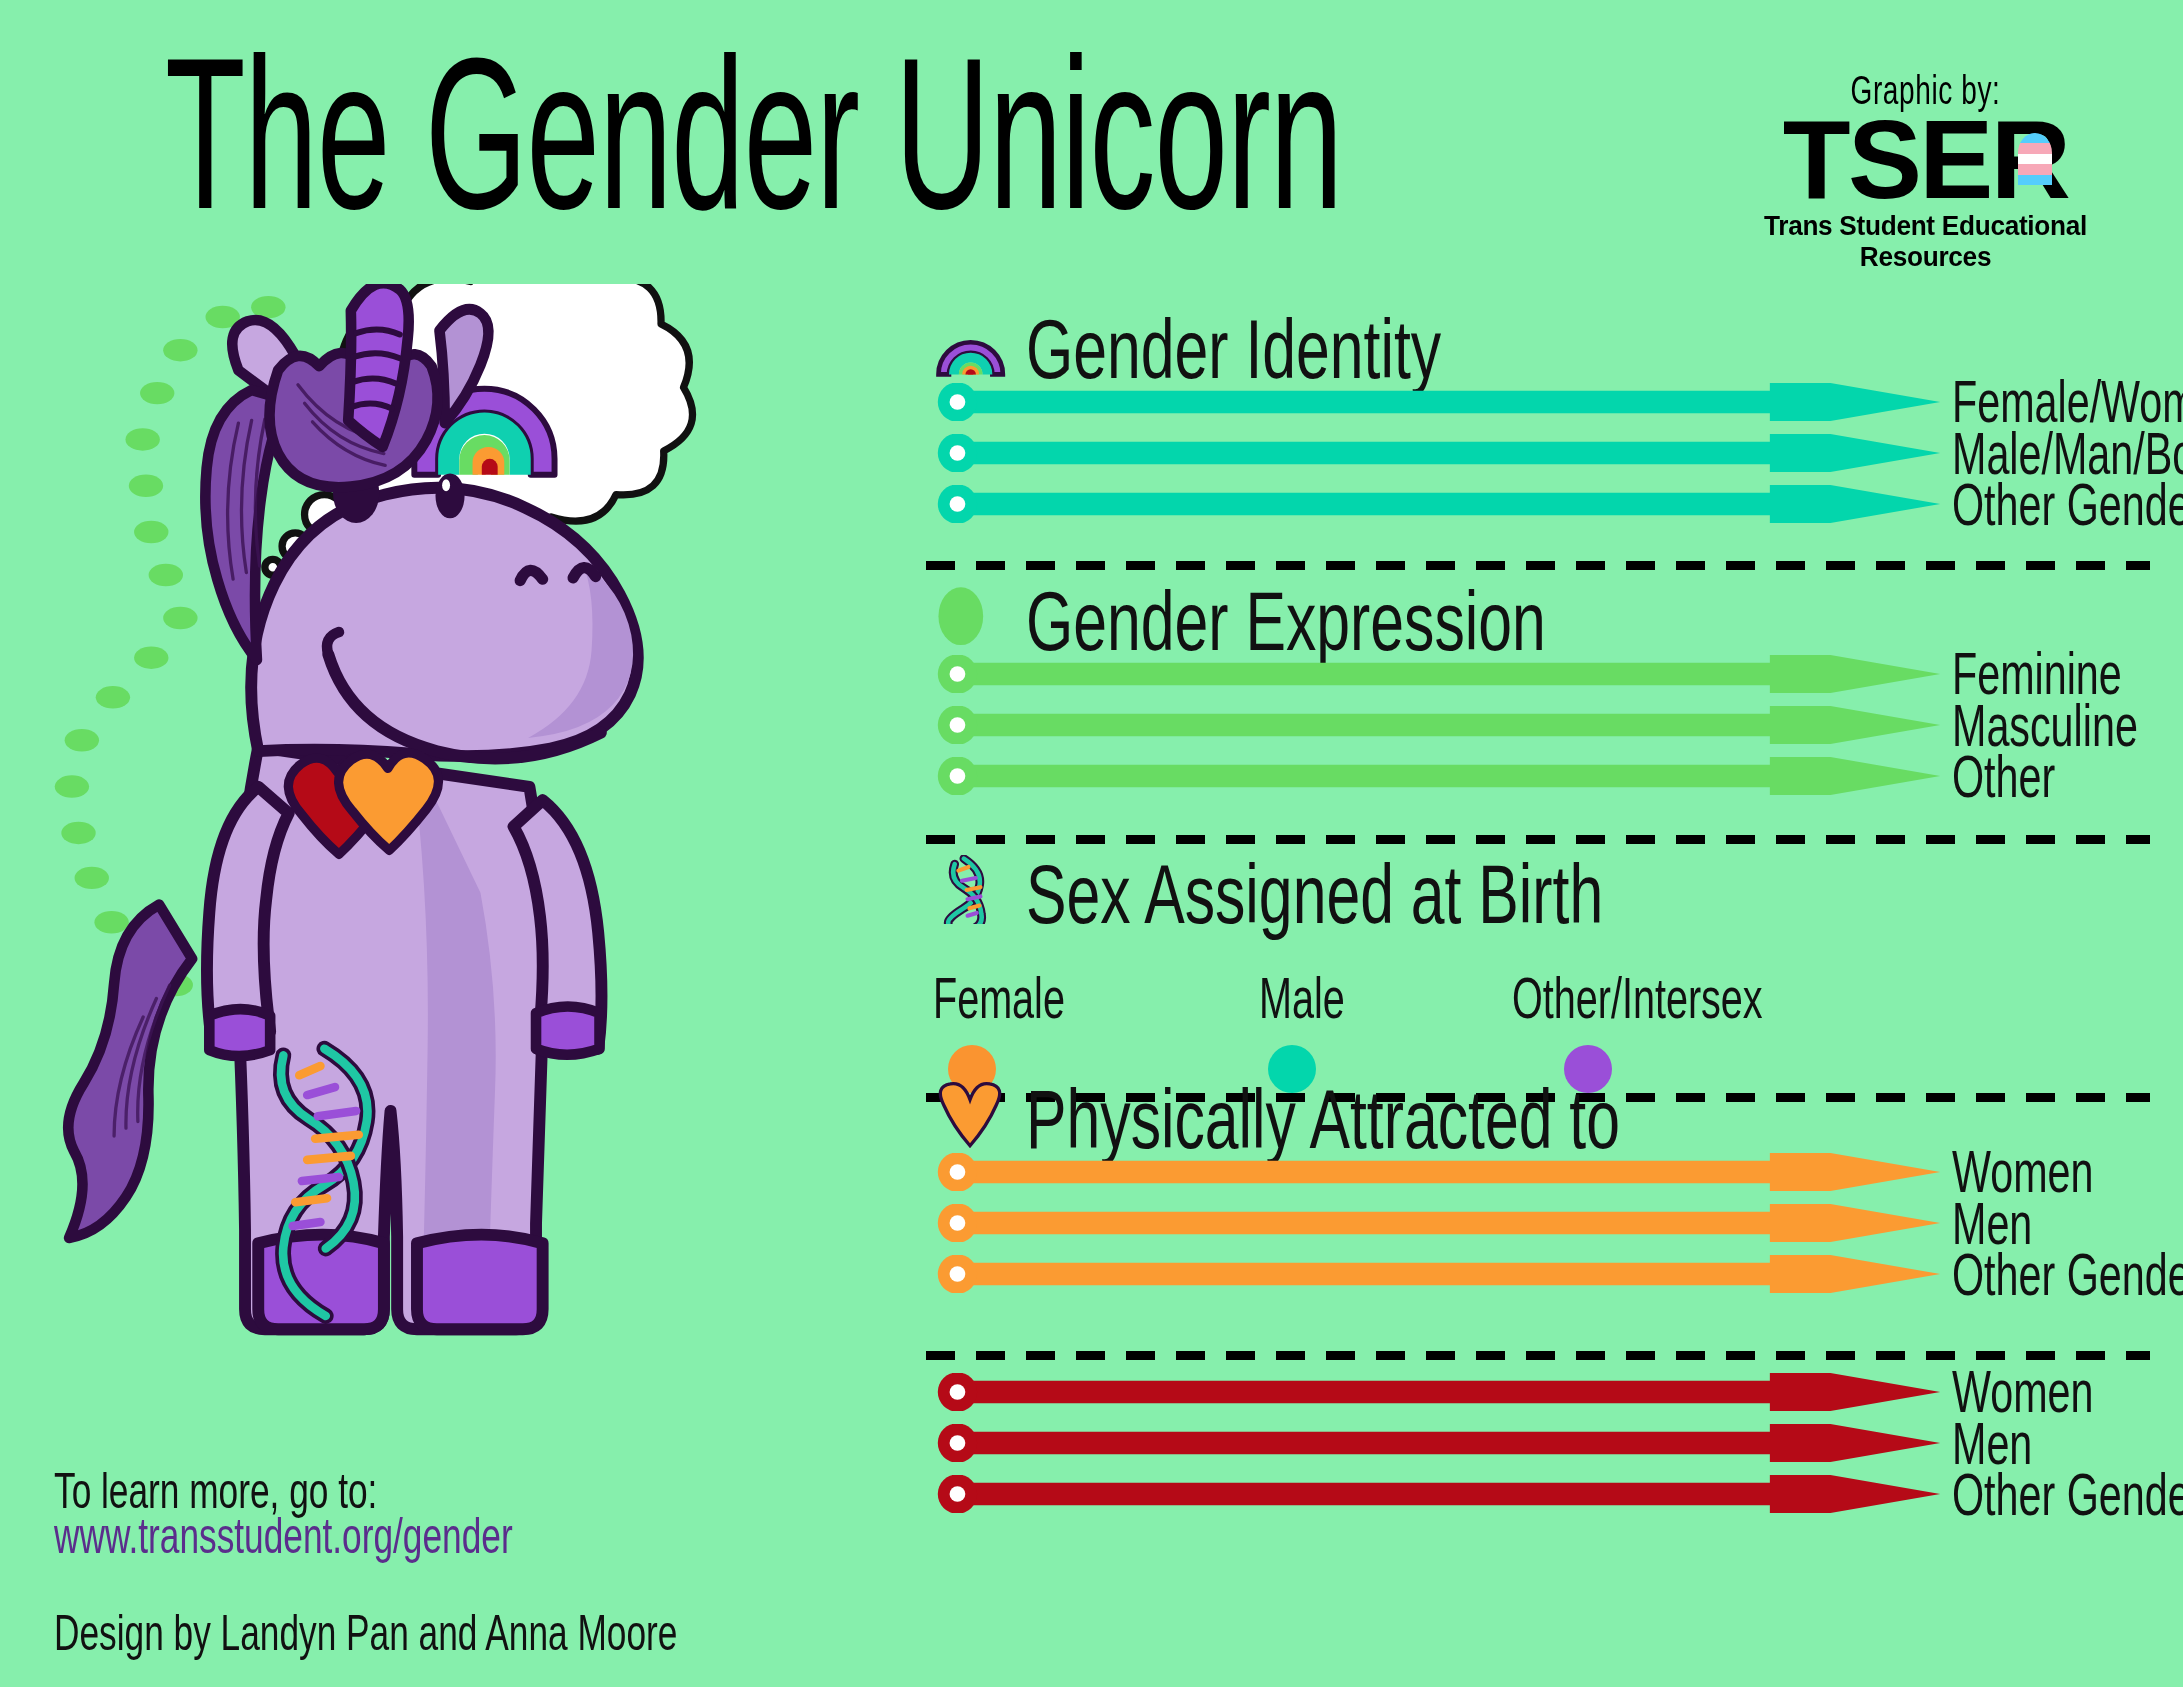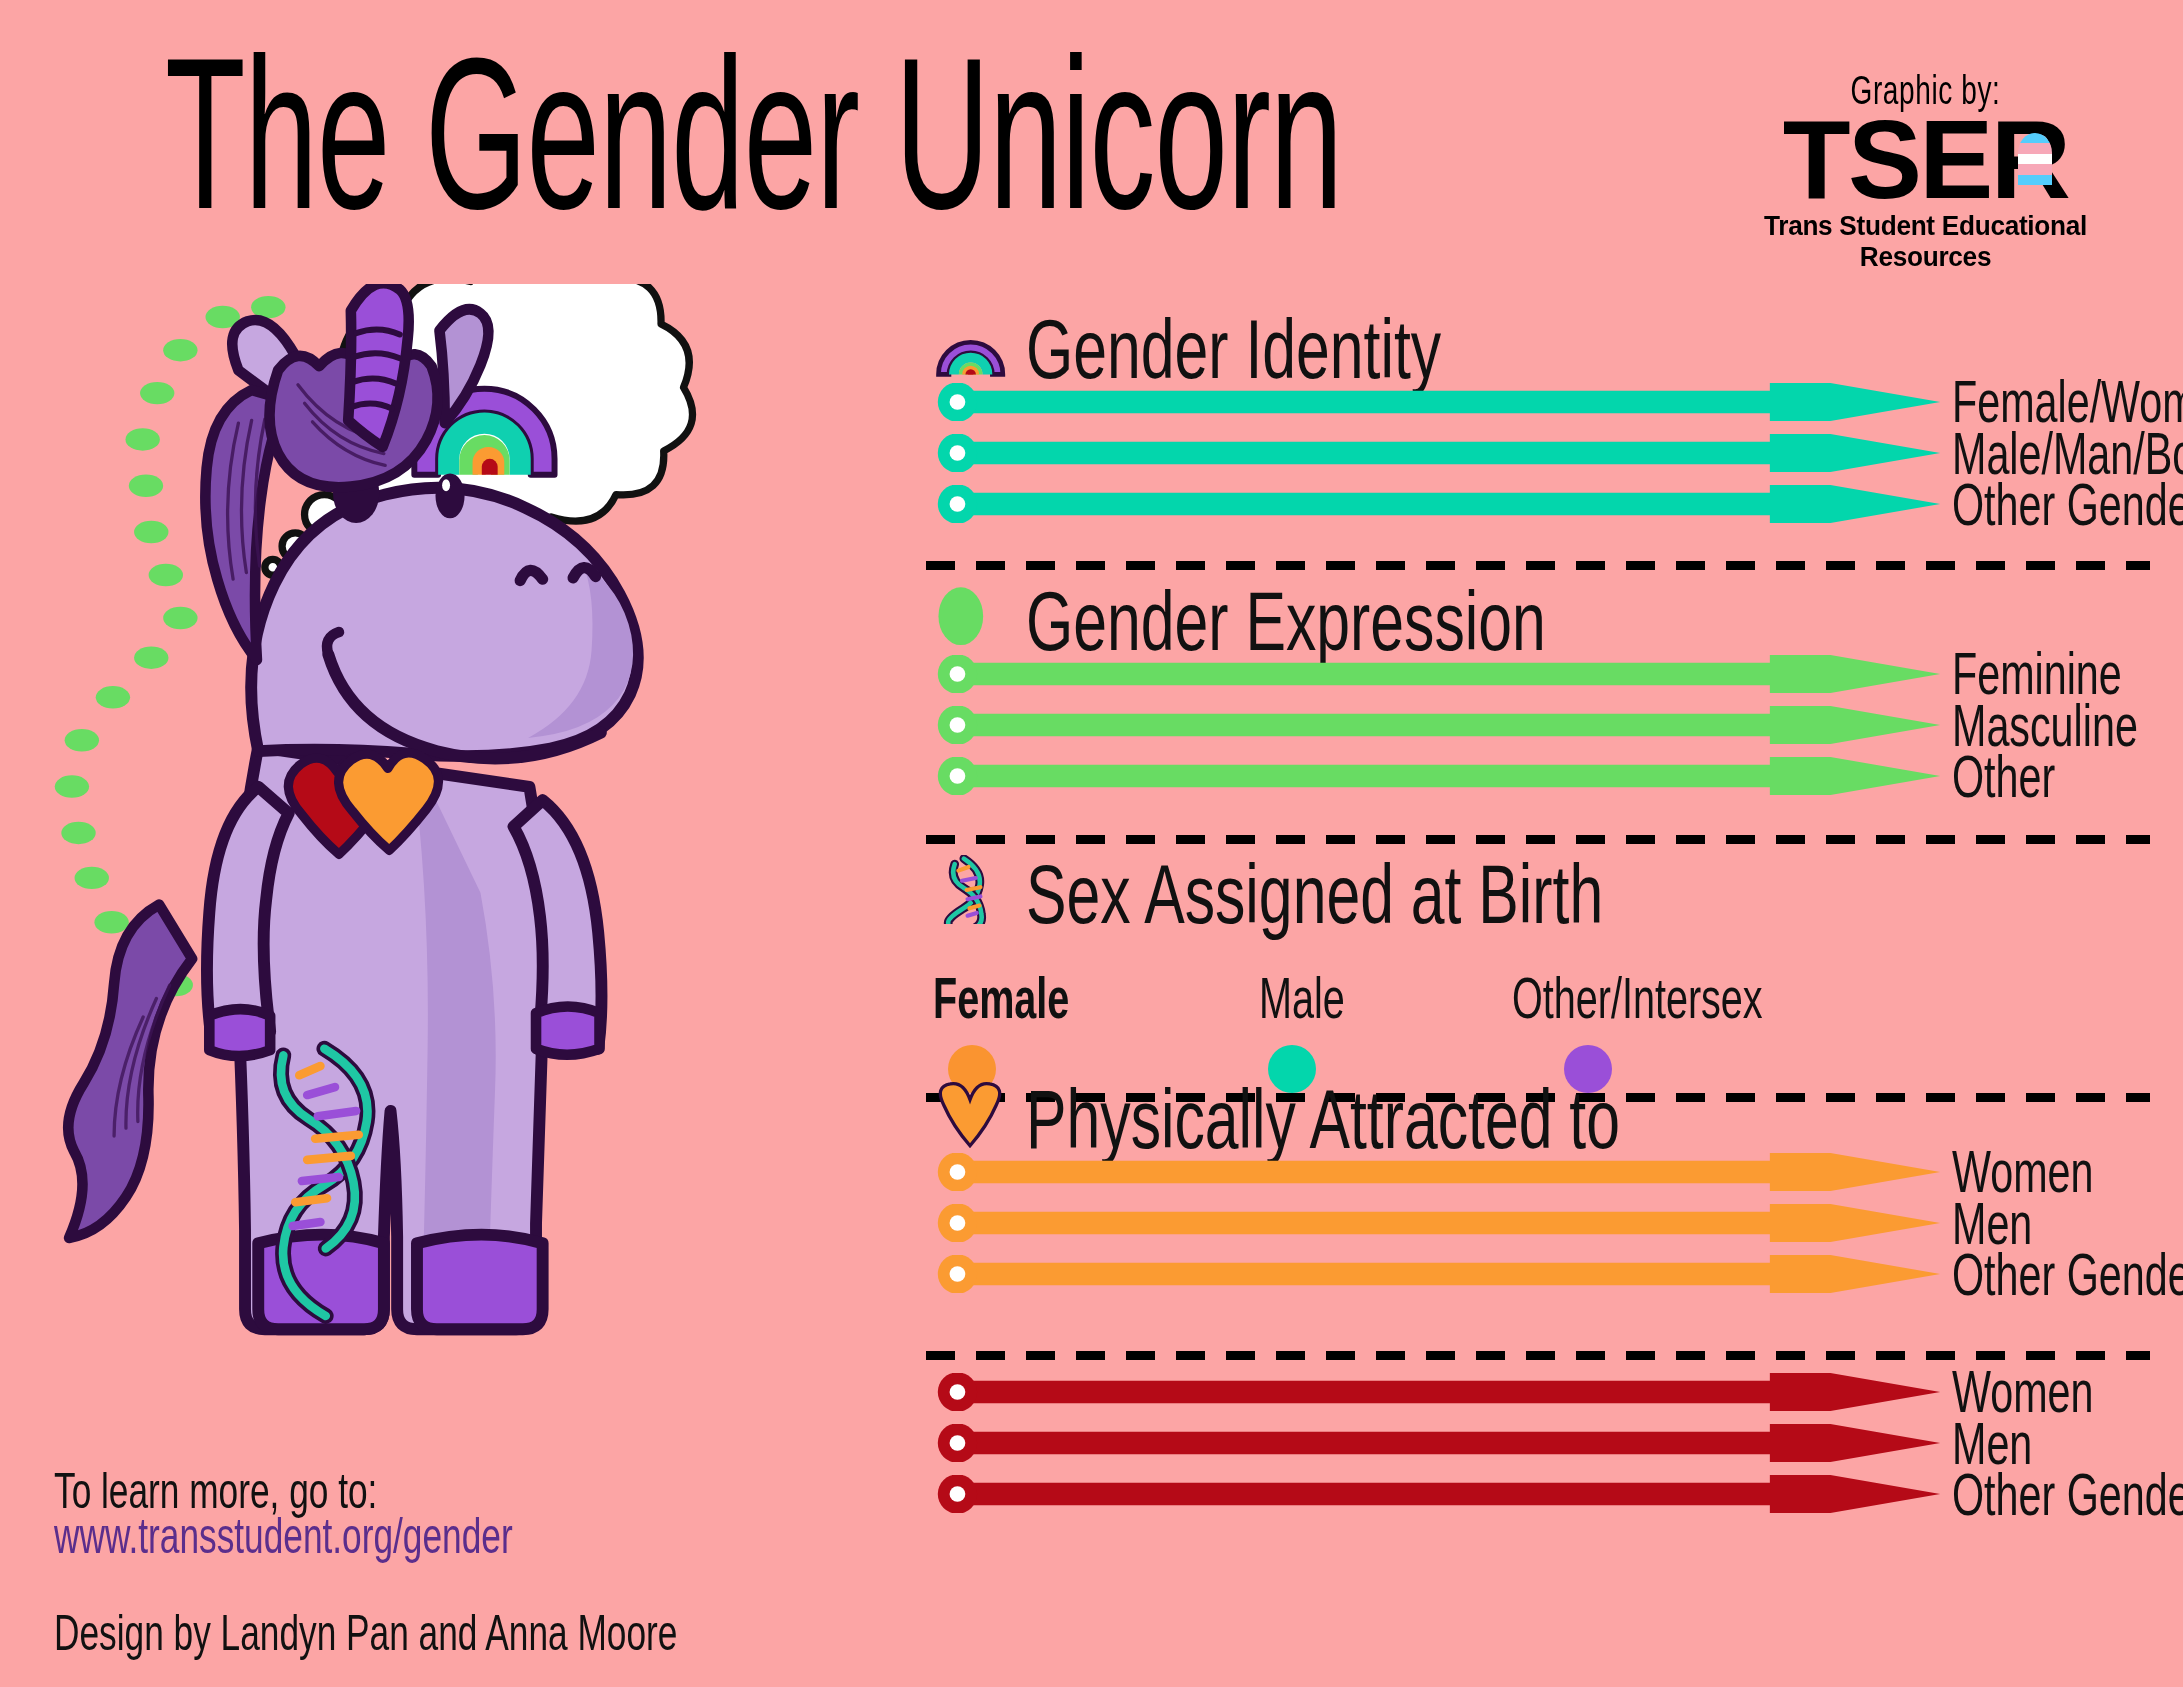--- a/index.html
+++ b/index.html
@@ -1,19 +1,19 @@
 <!DOCTYPE html>
 <html style="font-size:10.6px"><head>
 <meta charset="utf-8">
 <style>
   html,body{margin:0;padding:0;background:#fff;}
   body{width:2183px;height:1687px;position:relative;overflow:hidden;
        font-family:"Liberation Sans", sans-serif;}
 
-  .stage{position:absolute;left:0;top:0;width:2183px;height:1687px;background:#fca5a5;}
+  .stage{position:absolute;left:0;top:0;width:2183px;height:1687px;background:#86efac;}
 
   
   #title{
     position:absolute;left:165px;top:26.5px;
     font-family:"Liberation Sans Narrow","Liberation Sans",sans-serif;
     font-size:165px;line-height:1;font-weight:400;color:#000;
     transform:scaleX(0.80) scaleY(1.30);transform-origin:left top;
     letter-spacing:-1.3px;white-space:nowrap;
   }
 
@@ -359,21 +359,21 @@
             <line x1="48" y1="76" x2="78" y2="70" stroke="#FB9B32"></line>
             <line x1="50" y1="96" x2="78" y2="90" stroke="#9A4FD8"></line>
             <line x1="54" y1="116" x2="76" y2="110" stroke="#FB9B32"></line>
             <line x1="50" y1="132" x2="70" y2="126" stroke="#9A4FD8"></line>
           </g>
         </g>
       </svg>
       <div class="sec-title">Sex Assigned at Birth</div>
     </div>
     <div class="sab-wrap" style="margin-top:37px;">
-      <div class="sab-item" style="left:0px;font-weight:bold;">
+      <div class="sab-item" style="left:0px;">
         <div class="sab-label">Female</div>
         <div class="sab-dot" style="background:#FA9430;margin-left:14.6px;"></div>
       </div>
       <div class="sab-item" style="left:326px;">
         <div class="sab-label">Male</div>
         <div class="sab-dot" style="background:#03D6AC;margin-left:9.3px;"></div>
       </div>
       <div class="sab-item" style="left:579px;">
         <div class="sab-label">Other/Intersex</div>
         <div class="sab-dot" style="background:#9A4FD8;margin-left:52px;"></div>

